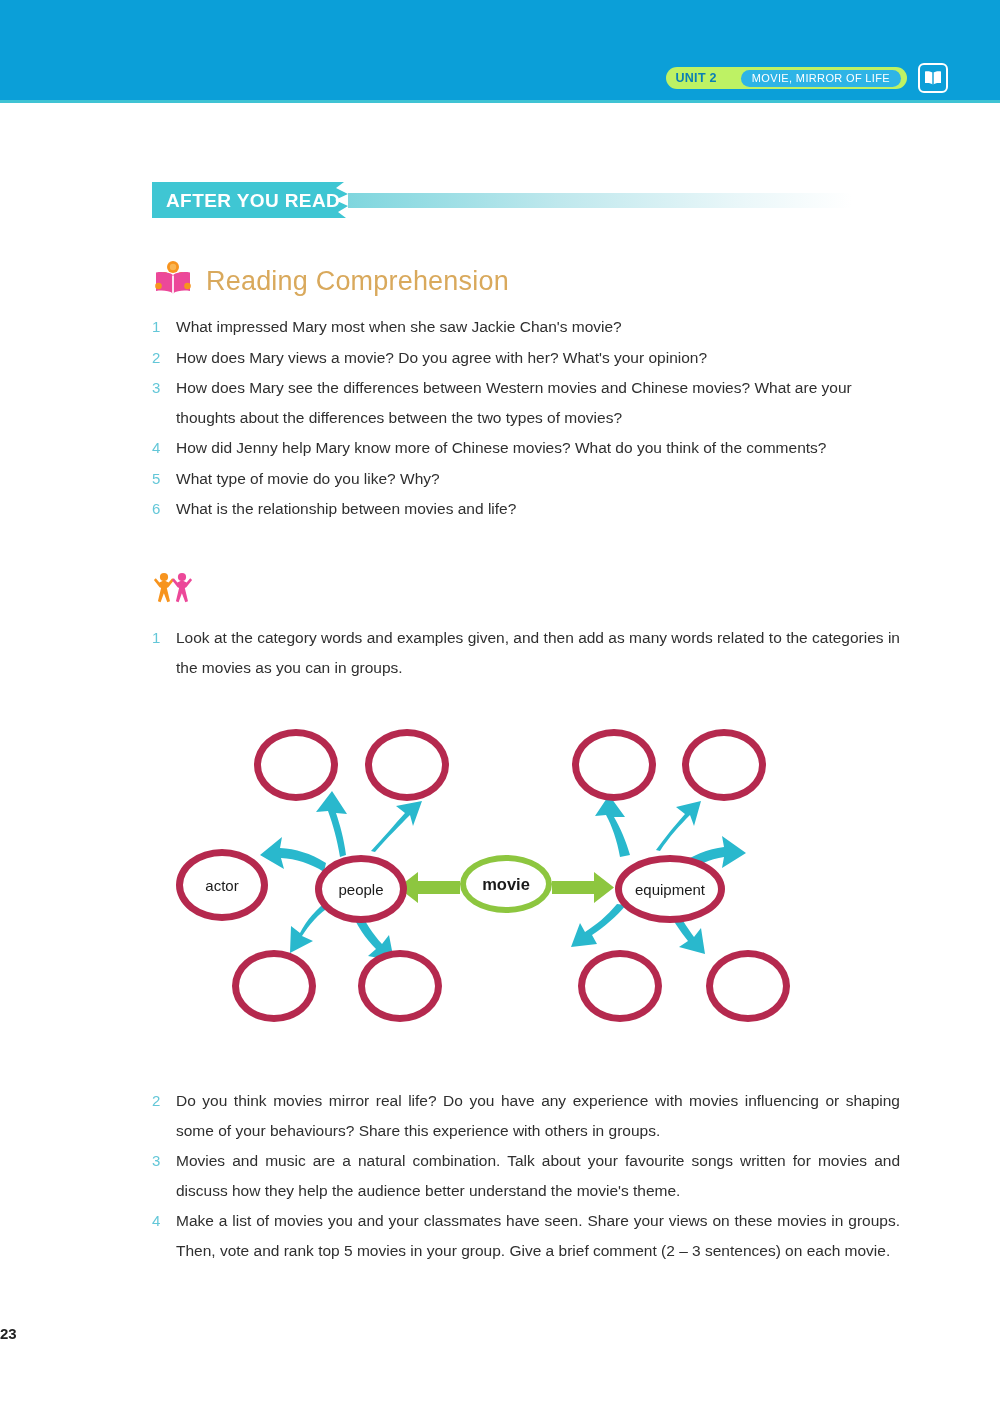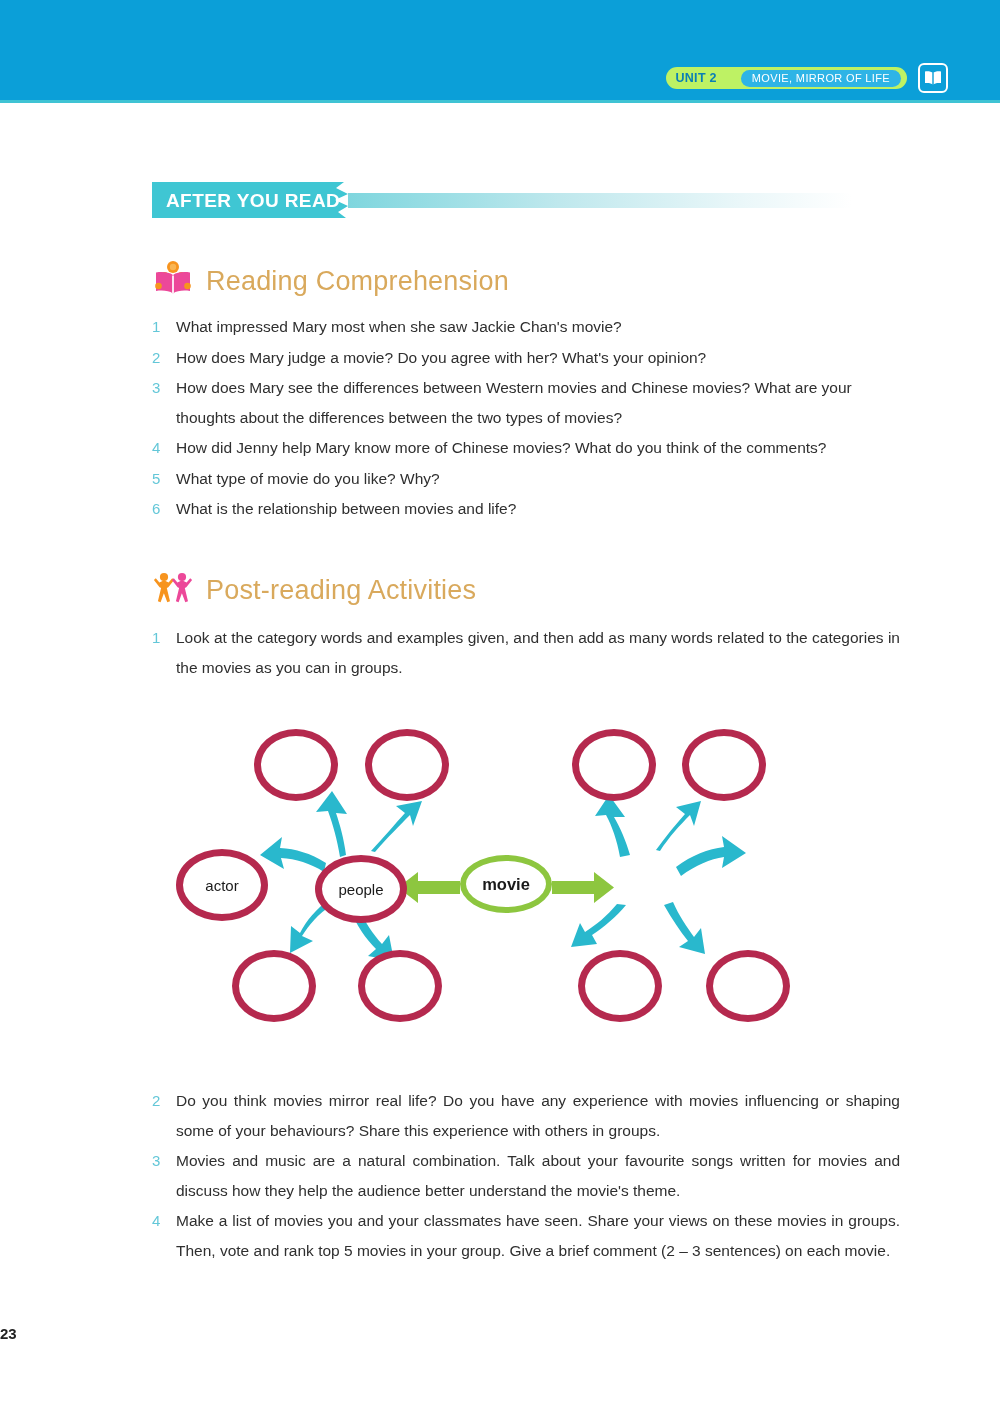--- a/index.html
+++ b/index.html
@@ -161,21 +161,21 @@
   <span class="sub-head-text">Reading Comprehension</span>
 </div>
 
 <div class="qlist" style="left:152px; top:312px; width:748px;">
   <div class="qrow">
     <span class="qnum">1</span>
     <span class="qtext">What impressed Mary most when she saw Jackie Chan's movie?</span>
   </div>
   <div class="qrow">
     <span class="qnum">2</span>
-    <span class="qtext">How does Mary judge a movie? Do you agree with her? What's your opinion?</span>
+    <span class="qtext">How does Mary views a movie? Do you agree with her? What's your opinion?</span>
   </div>
   <div class="qrow">
     <span class="qnum">3</span>
     <span class="qtext">How does Mary see the differences between Western movies and Chinese movies? What are your thoughts about the differences between the two types of movies?</span>
   </div>
   <div class="qrow">
     <span class="qnum">4</span>
     <span class="qtext">How did Jenny help Mary know more of Chinese movies? What do you think of the comments?</span>
   </div>
   <div class="qrow">
@@ -200,21 +200,20 @@
       </g>
 
       <g fill="#ec4899">
         <circle cx="30" cy="9" r="4.1"></circle>
         <path d="M30 12.3 L34.6 14.4 L38.2 10.2 L40.1 12.1 L34.3 19.2 L32.8 20.0
                  L36.0 33.2 L33.3 34.3 L29.9 25.2 L26.6 34.3 L23.9 33.2 L27.1 20.0
                  L25.6 19.2 L19.9 12.1 L21.8 10.2 L25.4 14.4 Z"></path>
       </g>
     </svg>
   </span>
-  <span class="sub-head-text">Post-reading Activities</span>
 </div>
 
 <div class="qlist justify" style="left:152px; top:623px; width:748px;">
   <div class="qrow">
     <span class="qnum">1</span>
     <span class="qtext">Look at the category words and examples given, and then add as many words related to the categories in the movies as you can in groups.</span>
   </div>
 </div>
 
 <div class="diagram">
@@ -281,20 +280,23 @@
   <div class="center-node" style="left:300px; top:140px; width:92px; height:58px;">
     <span class="node-label">movie</span>
   </div>
 
   <div class="node empty" style="left:412px; top:14px; width:84px; height:72px;">
     <span class="node-label"></span>
   </div>
   <div class="node empty" style="left:522px; top:14px; width:84px; height:72px;">
     <span class="node-label"></span>
   </div>
+  <div class="node" style="left:455px; top:140px; width:110px; height:68px;">
+    <span class="node-label">equipment</span>
+  </div>
   <div class="node empty" style="left:418px; top:235px; width:84px; height:72px;">
     <span class="node-label"></span>
   </div>
   <div class="node empty" style="left:546px; top:235px; width:84px; height:72px;">
     <span class="node-label"></span>
   </div>
 </div>
 
 <div class="qlist justify" style="left:152px; top:1086px; width:748px;">
   <div class="qrow">

